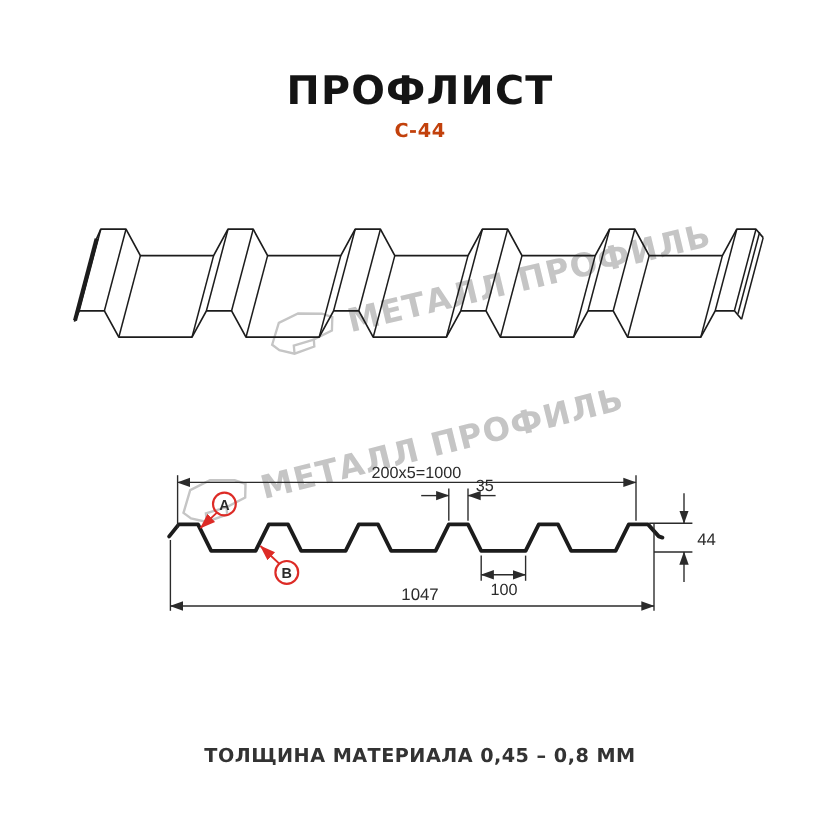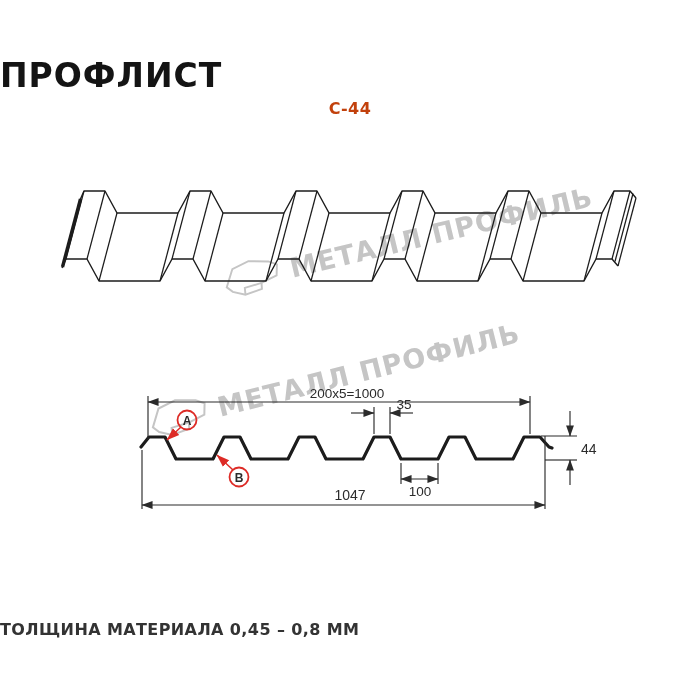--- a/index.html
+++ b/index.html
@@ -1,22 +1,22 @@
 <!DOCTYPE html>
 <html><head>
 <meta charset="utf-8">
 <style>
   html,body{margin:0;padding:0;background:#ffffff;}
   .stage{position:relative;width:700px;height:700px;background:#ffffff;overflow:hidden;
          font-family:"DejaVu Sans","Liberation Sans",sans-serif;}
-  .title{position:absolute;top:56px;left:0;width:700px;text-align:left;
+  .title{position:absolute;top:56px;left:0;width:700px;text-align:center;
          font-size:33px;font-weight:800;letter-spacing:1px;color:#141414;}
   .subtitle{position:absolute;top:99px;left:0;width:700px;text-align:center;
          font-size:16px;font-weight:700;letter-spacing:0.5px;color:#c2410c;}
-  .footer{position:absolute;top:620px;left:0;width:700px;
+  .footer{position:absolute;top:620px;left:0;width:700px;text-align:center;
          font-size:16px;font-weight:600;letter-spacing:0.4px;color:#333333;}
   .wm{position:absolute;display:flex;align-items:center;gap:10px;
       color:#c5c5c5;font-weight:700;font-size:27px;letter-spacing:1px;
       white-space:nowrap;transform-origin:left center;z-index:1;}
   .wm1{left:224px;top:266px;transform:rotate(-13.5deg);}
   .wm2{left:150px;top:404px;transform:rotate(-14deg);}
   .art{position:absolute;left:0;top:0;z-index:2;pointer-events:none;}
   .dimtxt{font-family:"Liberation Sans","DejaVu Sans",sans-serif;fill:#2b2b2b;}
 </style>
 </head>

